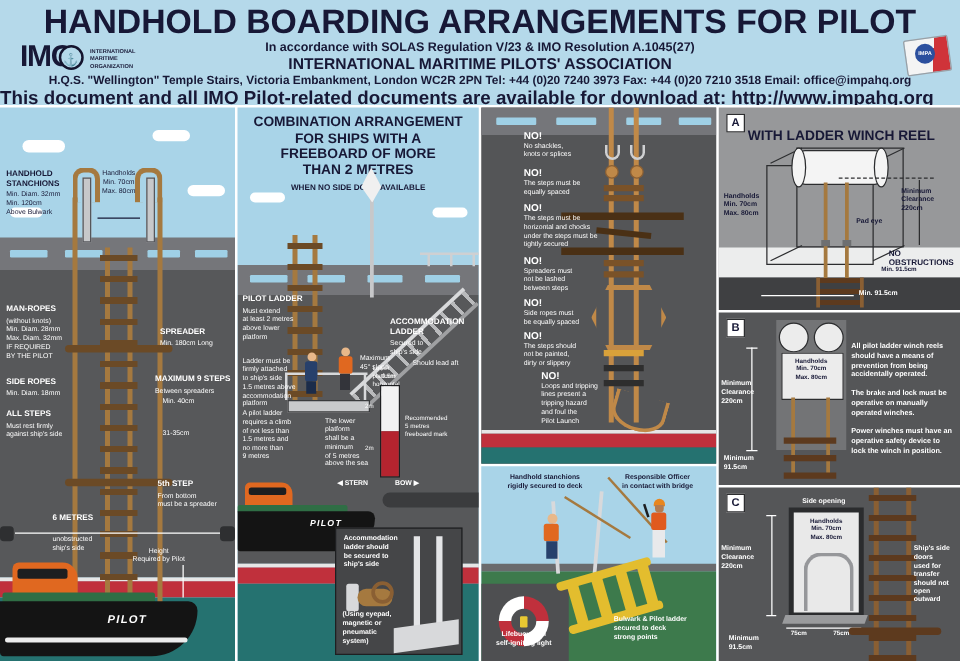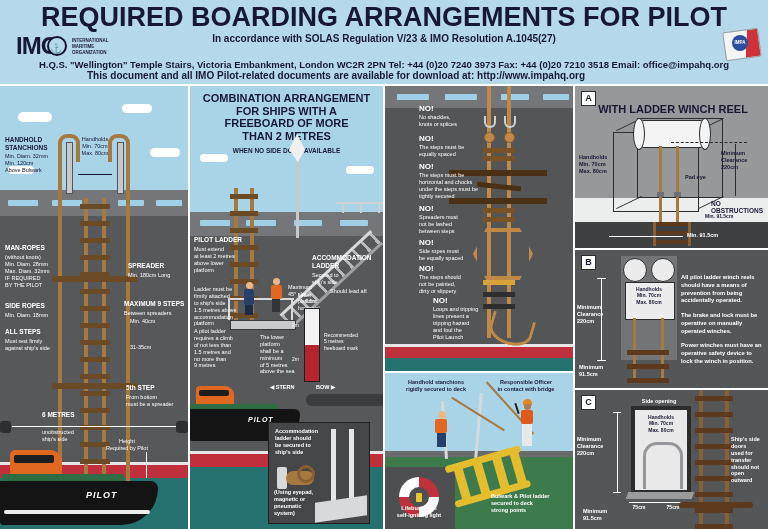--- a/index.html
+++ b/index.html
@@ -26,24 +26,25 @@
   .wline{position:absolute;background:#fff;}
   .imo-emblem{position:absolute;border:2px solid #14142e;border-radius:50%;background:#b5d9ea;text-align:center;}
   .imo-emblem::before{content:"⚓";font-size:10px;color:#14142e;line-height:16px;}
 </style>
 </head>
 <body>
 
 <div class="poster">
 
   <div class="p" style="left:0;top:0;width:768px;height:84px;background:#b5d9ea;">
-    <div class="lbl t dk ctr" style="left:0;top:1px;width:768px;font-size:27px;white-space:nowrap;">REQUIRED BOARDING ARRANGEMENTS FOR PILOT</div>
+    <div class="lbl t dk ctr" style="left:0;top:1px;width:768px;font-size:27px;white-space:nowrap;">HANDHOLD BOARDING ARRANGEMENTS FOR PILOT</div>
     <div class="lbl t dk ctr" style="left:0;top:33px;width:768px;font-size:10px;white-space:nowrap;">In accordance with SOLAS Regulation V/23 &amp; IMO Resolution A.1045(27)</div>
+    <div class="lbl t dk ctr" style="left:0;top:44px;width:768px;font-size:12.5px;white-space:nowrap;">INTERNATIONAL MARITIME PILOTS' ASSOCIATION</div>
     <div class="lbl t dk ctr" style="left:0;top:59px;width:768px;font-size:9.5px;white-space:nowrap;">H.Q.S. "Wellington" Temple Stairs, Victoria Embankment, London WC2R 2PN  Tel: +44 (0)20 7240 3973  Fax: +44 (0)20 7210 3518  Email: office@impahq.org</div>
-    <div class="lbl t dk ctr" style="left:0;top:70px;width:672px;font-size:10px;white-space:nowrap;">This document and all IMO Pilot-related documents are available for download at: http://www.impahq.org</div>
+    <div class="lbl t dk ctr" style="left:0;top:70px;width:672px;font-size:15px;white-space:nowrap;">This document and all IMO Pilot-related documents are available for download at: http://www.impahq.org</div>
 
     <div class="abs" style="left:16px;top:30px;width:120px;height:34px;">
       <span class="abs t dk" style="left:0;top:2px;font-size:24px;letter-spacing:-1px;">IMO</span>
       <span class="imo-emblem" style="left:31px;top:6px;width:16px;height:16px;"></span>
       <span class="lbl t dk" style="left:56px;top:8px;width:60px;font-size:4.5px;line-height:1.3;">INTERNATIONAL
 MARITIME
 ORGANIZATION</span>
     </div>
 
     <div class="abs" style="left:724px;top:26px;width:40px;height:40px;">

